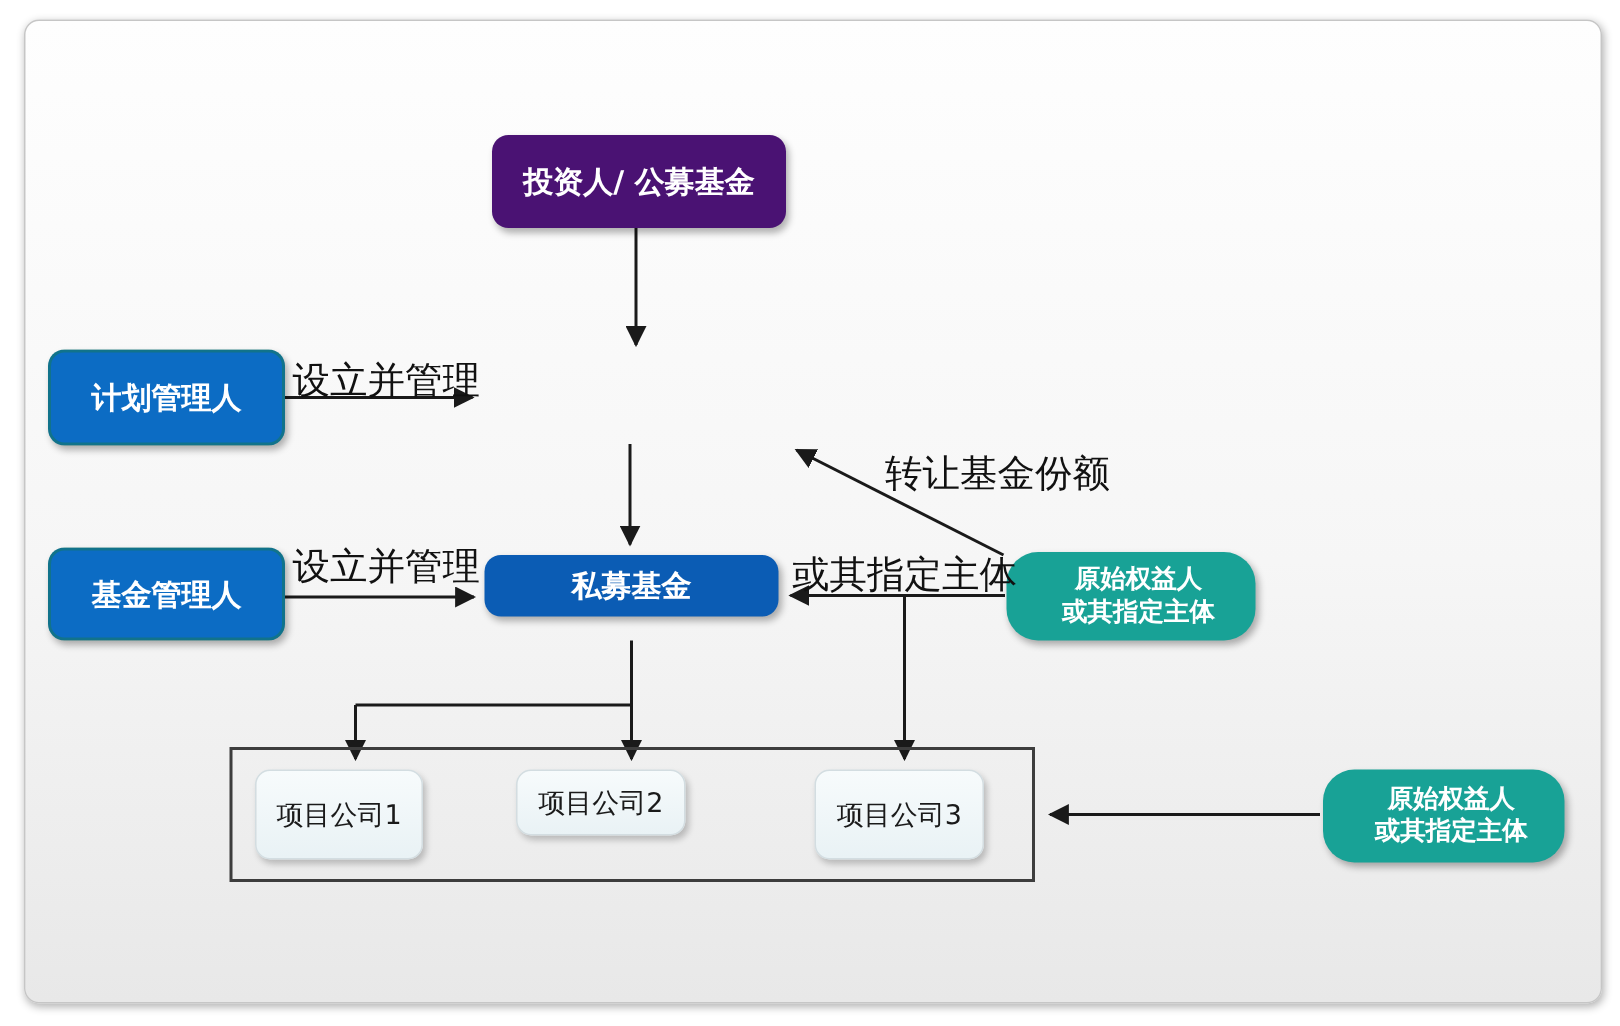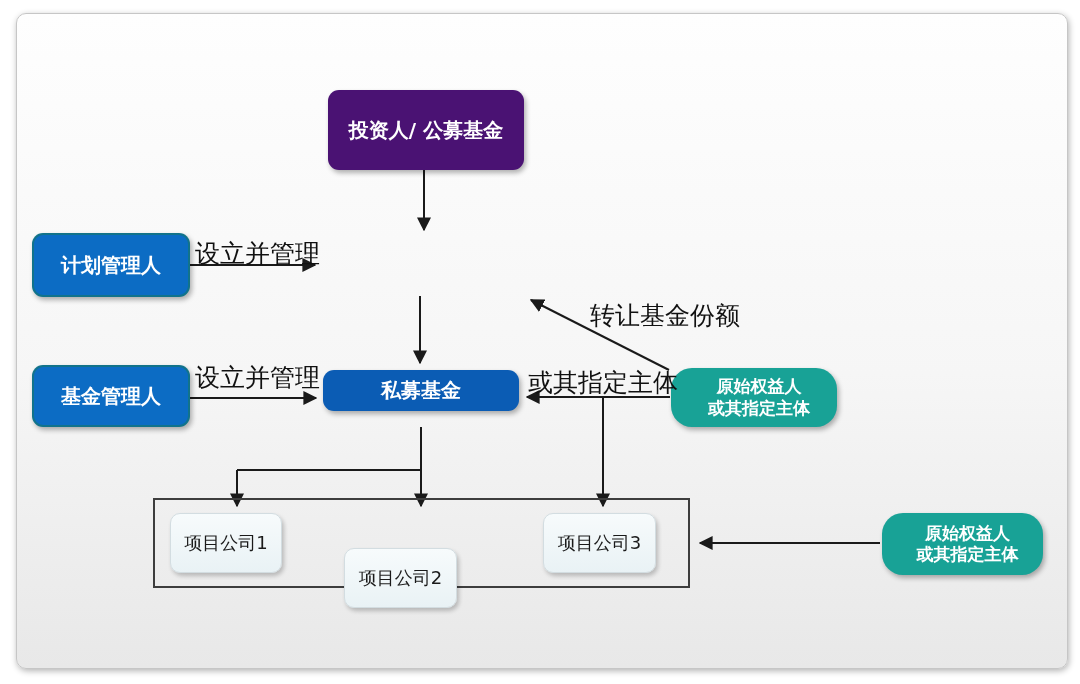--- a/index.html
+++ b/index.html
@@ -85,39 +85,39 @@
     <line x1="190" y1="398" x2="316" y2="398" marker-end="url(#arw)"></line>
     <line x1="669" y1="370" x2="531" y2="300" marker-end="url(#arw)"></line>
     <line x1="670" y1="397" x2="527" y2="397" marker-end="url(#arw)"></line>
     <line x1="603" y1="397" x2="603" y2="506" marker-end="url(#arw)"></line>
     <line x1="421" y1="427" x2="421" y2="506" marker-end="url(#arw)"></line>
     <line x1="421" y1="470" x2="237" y2="470"></line>
     <line x1="237" y1="470" x2="237" y2="506" marker-end="url(#arw)"></line>
     <line x1="880" y1="543" x2="700" y2="543" marker-end="url(#arw)"></line>
   </svg>
 
-  <div class="node node-purple" style="left:328px; top:90px; width:196px; height:80px;">投资人/ 公募基金</div>
+  <div class="node node-purple" style="left:328px; top:90px; width:196px; height:62px;">投资人/ 公募基金</div>
 
   <div class="node node-blue" style="left:32px; top:233px; width:158px; height:64px;">计划管理人</div>
 
 
   <div class="node node-blue" style="left:32px; top:365px; width:158px; height:62px;">基金管理人</div>
 
   <div class="node node-darkblue" style="left:323px; top:370px; width:196px; height:41px;">私募基金</div>
 
   <div class="node node-teal" style="left:671px; top:368px; width:166px; height:59px;">
     <span>原始权益人</span>
     <span>或其指定主体</span>
   </div>
 
   <div class="holding-rect"></div>
 
   <div class="project-box" style="left:170px; top:513px; width:112px; height:60px;">项目公司1</div>
 
-  <div class="project-box" style="left:344px; top:513px; width:113px; height:60px;margin-top:35px;">项目公司2</div>
+  <div class="project-box" style="left:344px; top:513px; width:113px; height:44px;">项目公司2</div>
 
   <div class="project-box" style="left:543px; top:513px; width:113px; height:60px;">项目公司3</div>
 
   <div class="node node-teal" style="left:882px; top:513px; width:161px; height:62px;">
     <span>原始权益人</span>
     <span>或其指定主体</span>
   </div>
 
   <div class="edge-label" style="left:195px; top:237px; width:125px;">设立并管理</div>
 

